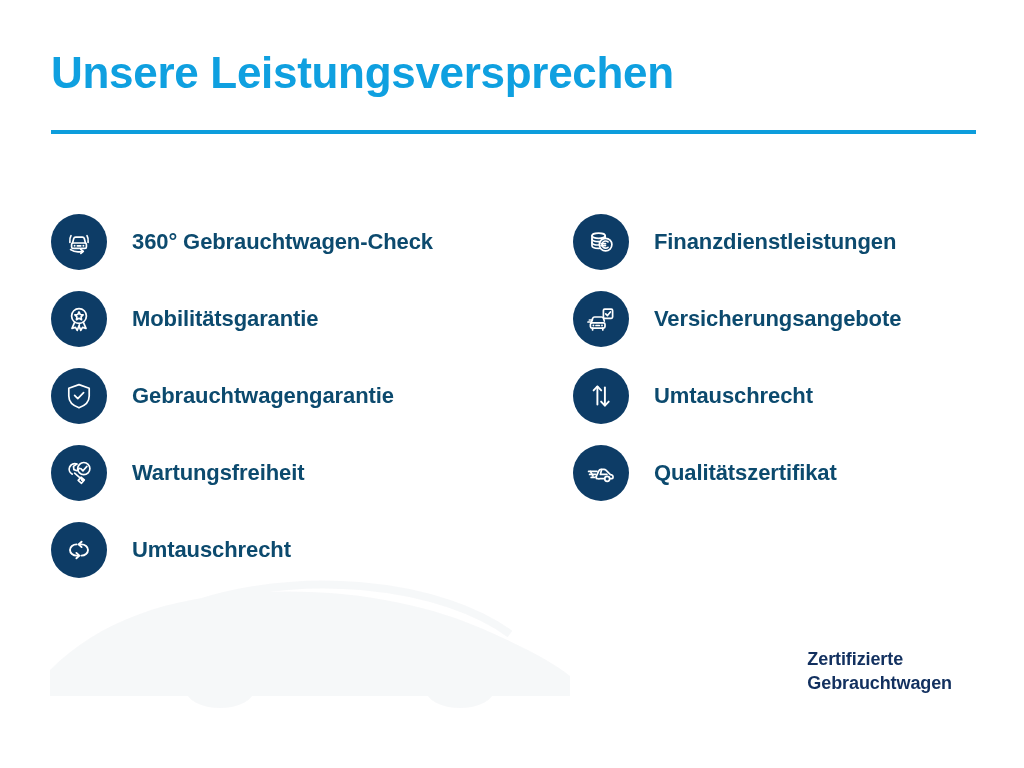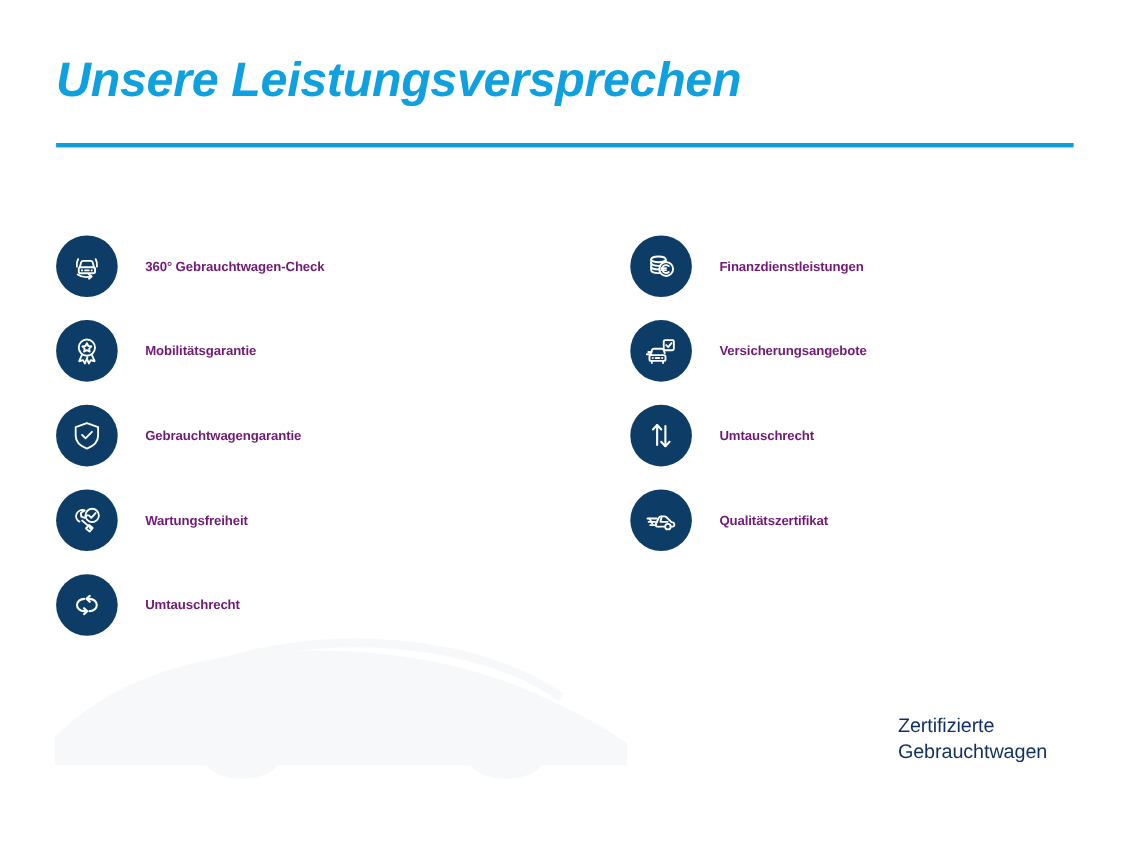--- a/index.html
+++ b/index.html
@@ -44,21 +44,20 @@
     width: 925px;
   }
 
   .page-title {
     font-size: 44px;
     line-height: 54px;
     font-weight: bold;
     color: #0FA0E0;
     letter-spacing: -0.3px;
     white-space: nowrap;
-    font-style: italic;
   }
 
   .title-rule {
     position: absolute;
     left: 51px;
     top: 130px;
     width: 925px;
     height: 4px;
     background: #0D9DDC;
   }
@@ -94,37 +93,37 @@
   }
 
   .feature-icon svg {
     width: 32px;
     height: 32px;
     display: block;
   }
 
   .feature-label {
     margin-left: 25px;
-    font-size: 12px;
+    font-size: 22px;
     line-height: 22px;
     font-weight: bold;
-    color: #701a75;
+    color: #0c4a6e;
     letter-spacing: -0.1px;
     white-space: nowrap;
   }
 
   
   .footer-badge {
     position: absolute;
     right: 72px;
     top: 647px;
     text-align: left;
     font-size: 18px;
     line-height: 24px;
-    font-weight: normal;
+    font-weight: bold;
     color: #12305F;
     letter-spacing: -0.1px;
   }
   .footer-badge span { display: block; white-space: nowrap; }
 </style>
 </head>
 <body>
 
 <div class="slide">
 

